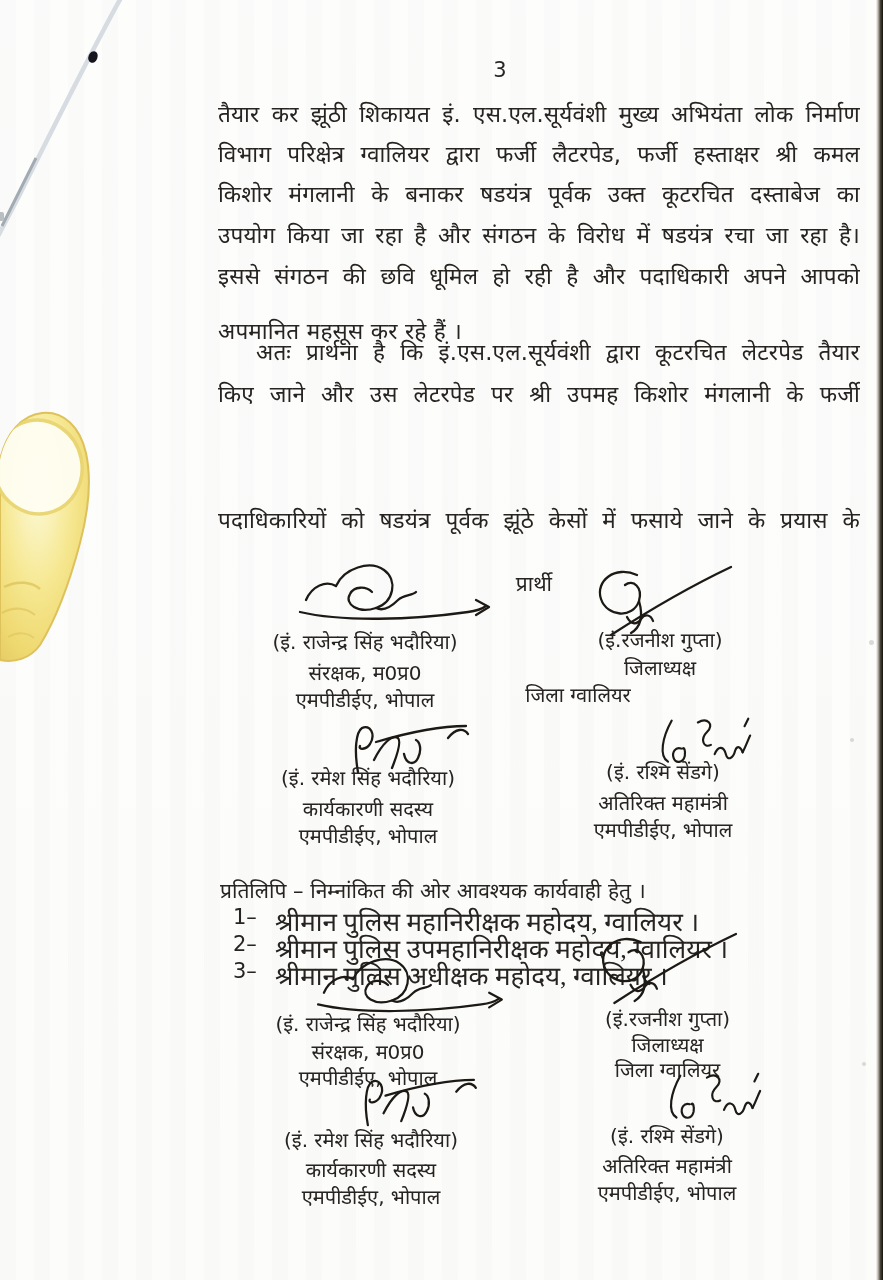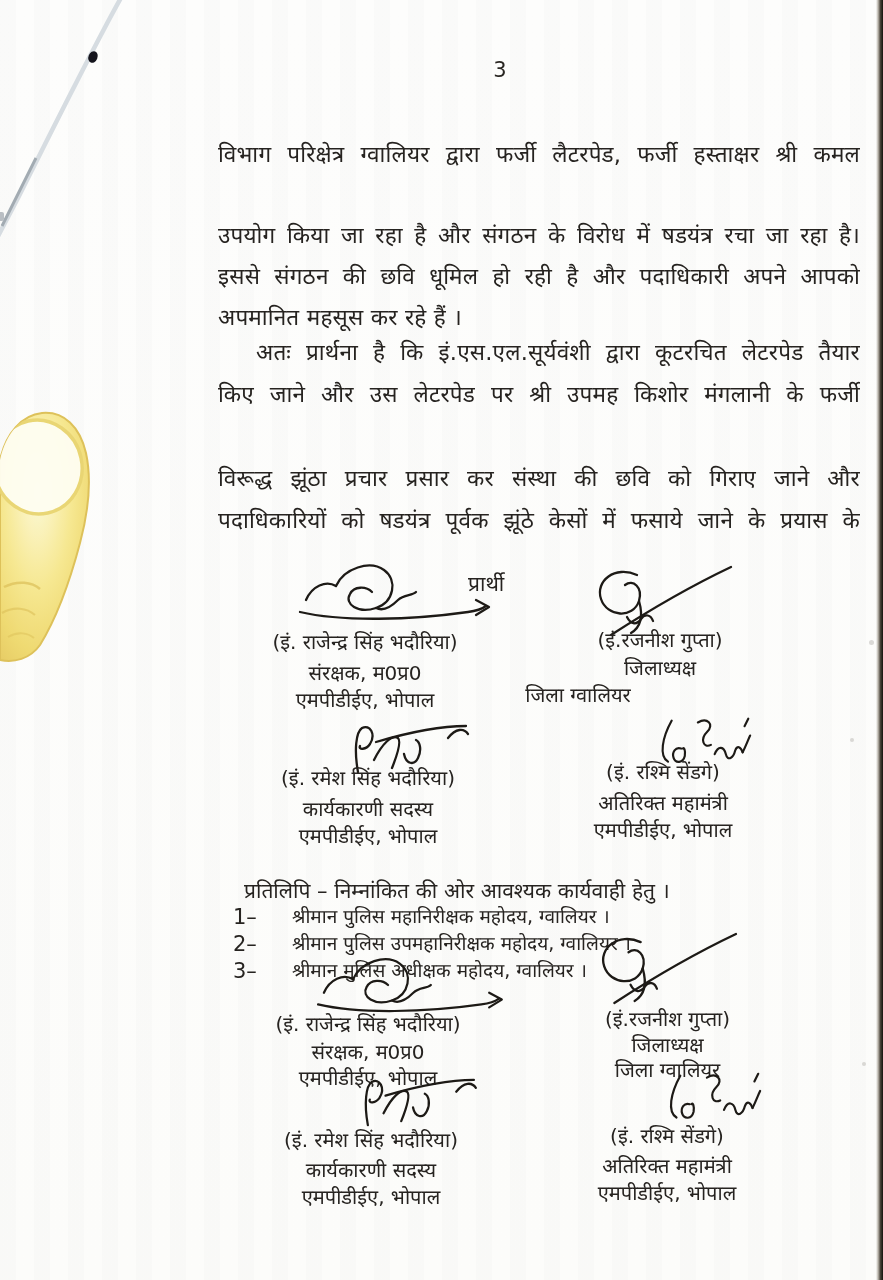--- a/index.html
+++ b/index.html
@@ -17,27 +17,27 @@
   }
   .abs{position:absolute;}
   .tline{
     position:absolute;left:218px;width:642px;height:40px;
     font-size:22.5px;line-height:38px;white-space:nowrap;
     color:#262320;letter-spacing:0.2px;
   }
   .just{white-space:normal;text-align:justify;text-align-last:justify;overflow:hidden;}
   .pageno{position:absolute;left:478px;top:58px;width:44px;text-align:center;
     font-size:21px;color:#2a2723;}
-  .applicant{position:absolute;left:468px;top:569px;width:84px;text-align:left;
+  .applicant{position:absolute;left:468px;top:569px;width:84px;text-align:right;
     font-size:21px;color:#262320;}
   .sigline{position:absolute;text-align:center;font-size:20px;line-height:24px;
     color:#262320;white-space:nowrap;}
-  .copyhead{position:absolute;left:244px;top:876px;font-size:21px;color:#262320;white-space:nowrap;}
+  .copyhead{position:absolute;left:220px;top:876px;font-size:21px;color:#262320;white-space:nowrap;}
   .copynum{position:absolute;left:233px;font-size:21px;color:#262320;}
-  .copytext{position:absolute;left:292px;font-size:19px;color:#262320;white-space:nowrap;}
+  .copytext{position:absolute;left:275px;font-size:26px;color:#262320;white-space:nowrap;font-family:Liberation Serif, serif;}
   .sig{position:absolute;}
   .sig svg{display:block;width:100%;height:100%;}
   .sigstroke{fill:none;stroke:#1d1a16;stroke-width:2.3;stroke-linecap:round;stroke-linejoin:round;}
   .edge-right{
     position:absolute;top:0;right:0;width:7px;height:1280px;
     background:linear-gradient(90deg, rgba(200,198,192,0) 0%, #b9b4ab 30%, #4a443a 62%, #15120c 100%);
   }
   .speck{position:absolute;border-radius:50%;background:#8d8a84;opacity:.3;}
 </style>
 </head>
@@ -103,28 +103,29 @@
       <path d="M4,182 C18,175 32,177 40,184" stroke="#dcbf58" stroke-width="2.5" fill="none" opacity="0.7"></path>
       <path d="M2,208 C14,201 27,203 35,210" stroke="#dcbf58" stroke-width="2.2" fill="none" opacity="0.6"></path>
       <path d="M8,232 C18,226 28,228 34,233" stroke="#dcbf58" stroke-width="2" fill="none" opacity="0.5"></path>
     </g>
   </svg>
 
   <div class="edge-right"></div>
 
   <div class="pageno">3</div>
 
+  <div class="tline just" style="top:95px">तैयार कर झूंठी शिकायत इं. एस.एल.सूर्यवंशी मुख्य अभियंता लोक निर्माण</div>
   <div class="tline just" style="top:135px">विभाग परिक्षेत्र ग्वालियर द्वारा फर्जी लैटरपेड, फर्जी हस्ताक्षर श्री कमल</div>
+  <div class="tline just" style="top:175px">किशोर मंगलानी के बनाकर षडयंत्र पूर्वक उक्त कूटरचित दस्ताबेज का</div>
   <div class="tline just" style="top:216px">उपयोग किया जा रहा है और संगठन के विरोध में षडयंत्र रचा जा रहा है।</div>
   <div class="tline just" style="top:257px">इससे संगठन की छवि धूमिल हो रही है और पदाधिकारी अपने आपको</div>
-  <div class="tline" style="top:298px">अपमानित महसूस कर रहे हैं ।</div>
+  <div class="tline" style="top:312px">अपमानित महसूस कर रहे हैं ।</div>
 
   <div class="tline just" style="top:333px;left:256px;width:604px">अतः प्रार्थना है कि इं.एस.एल.सूर्यवंशी द्वारा कूटरचित लेटरपेड तैयार</div>
   <div class="tline just" style="top:375px">किए जाने और उस लेटरपेड पर श्री उपमह किशोर मंगलानी के फर्जी</div>
-  <div class="tline just" style="top:459px">विरूद्ध झूंठा प्रचार प्रसार कर संस्था की छवि को गिराए जाने और</div>
   <div class="tline just" style="top:501px">पदाधिकारियों को षडयंत्र पूर्वक झूंठे केसों में फसाये जाने के प्रयास के</div>
 
   <div class="applicant">प्रार्थी</div>
 
   <div class="sig" style="left:292px;top:556px;width:200px;height:72px">
     <svg viewBox="0 0 200 72">
         <use href="#sig-rajendra"></use>
       </svg>
   </div>
   <div class="sigline" style="left:240px;top:630px;width:250px">(इं. राजेन्द्र सिंह भदौरिया)</div>

